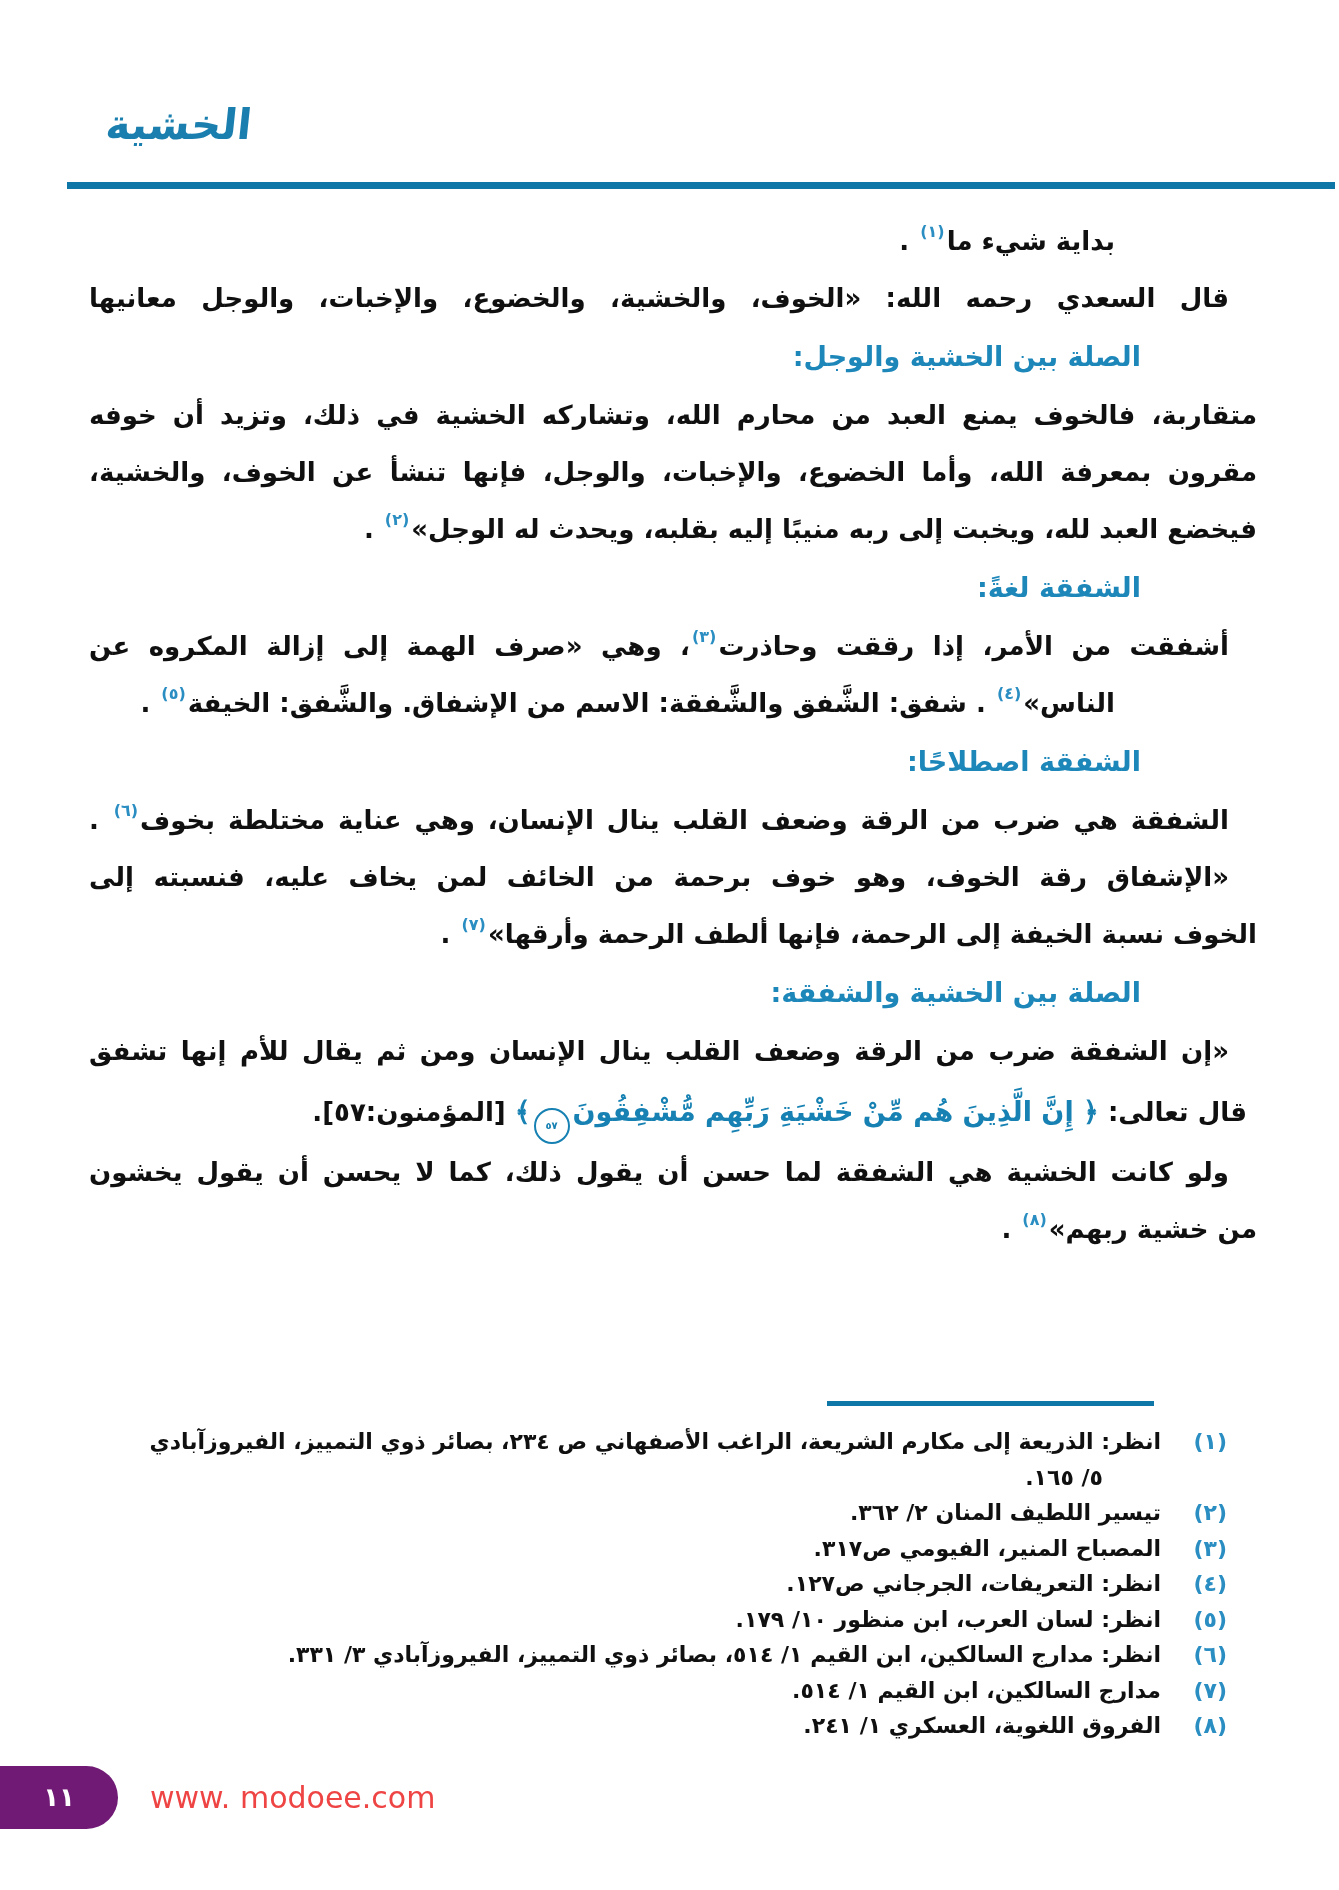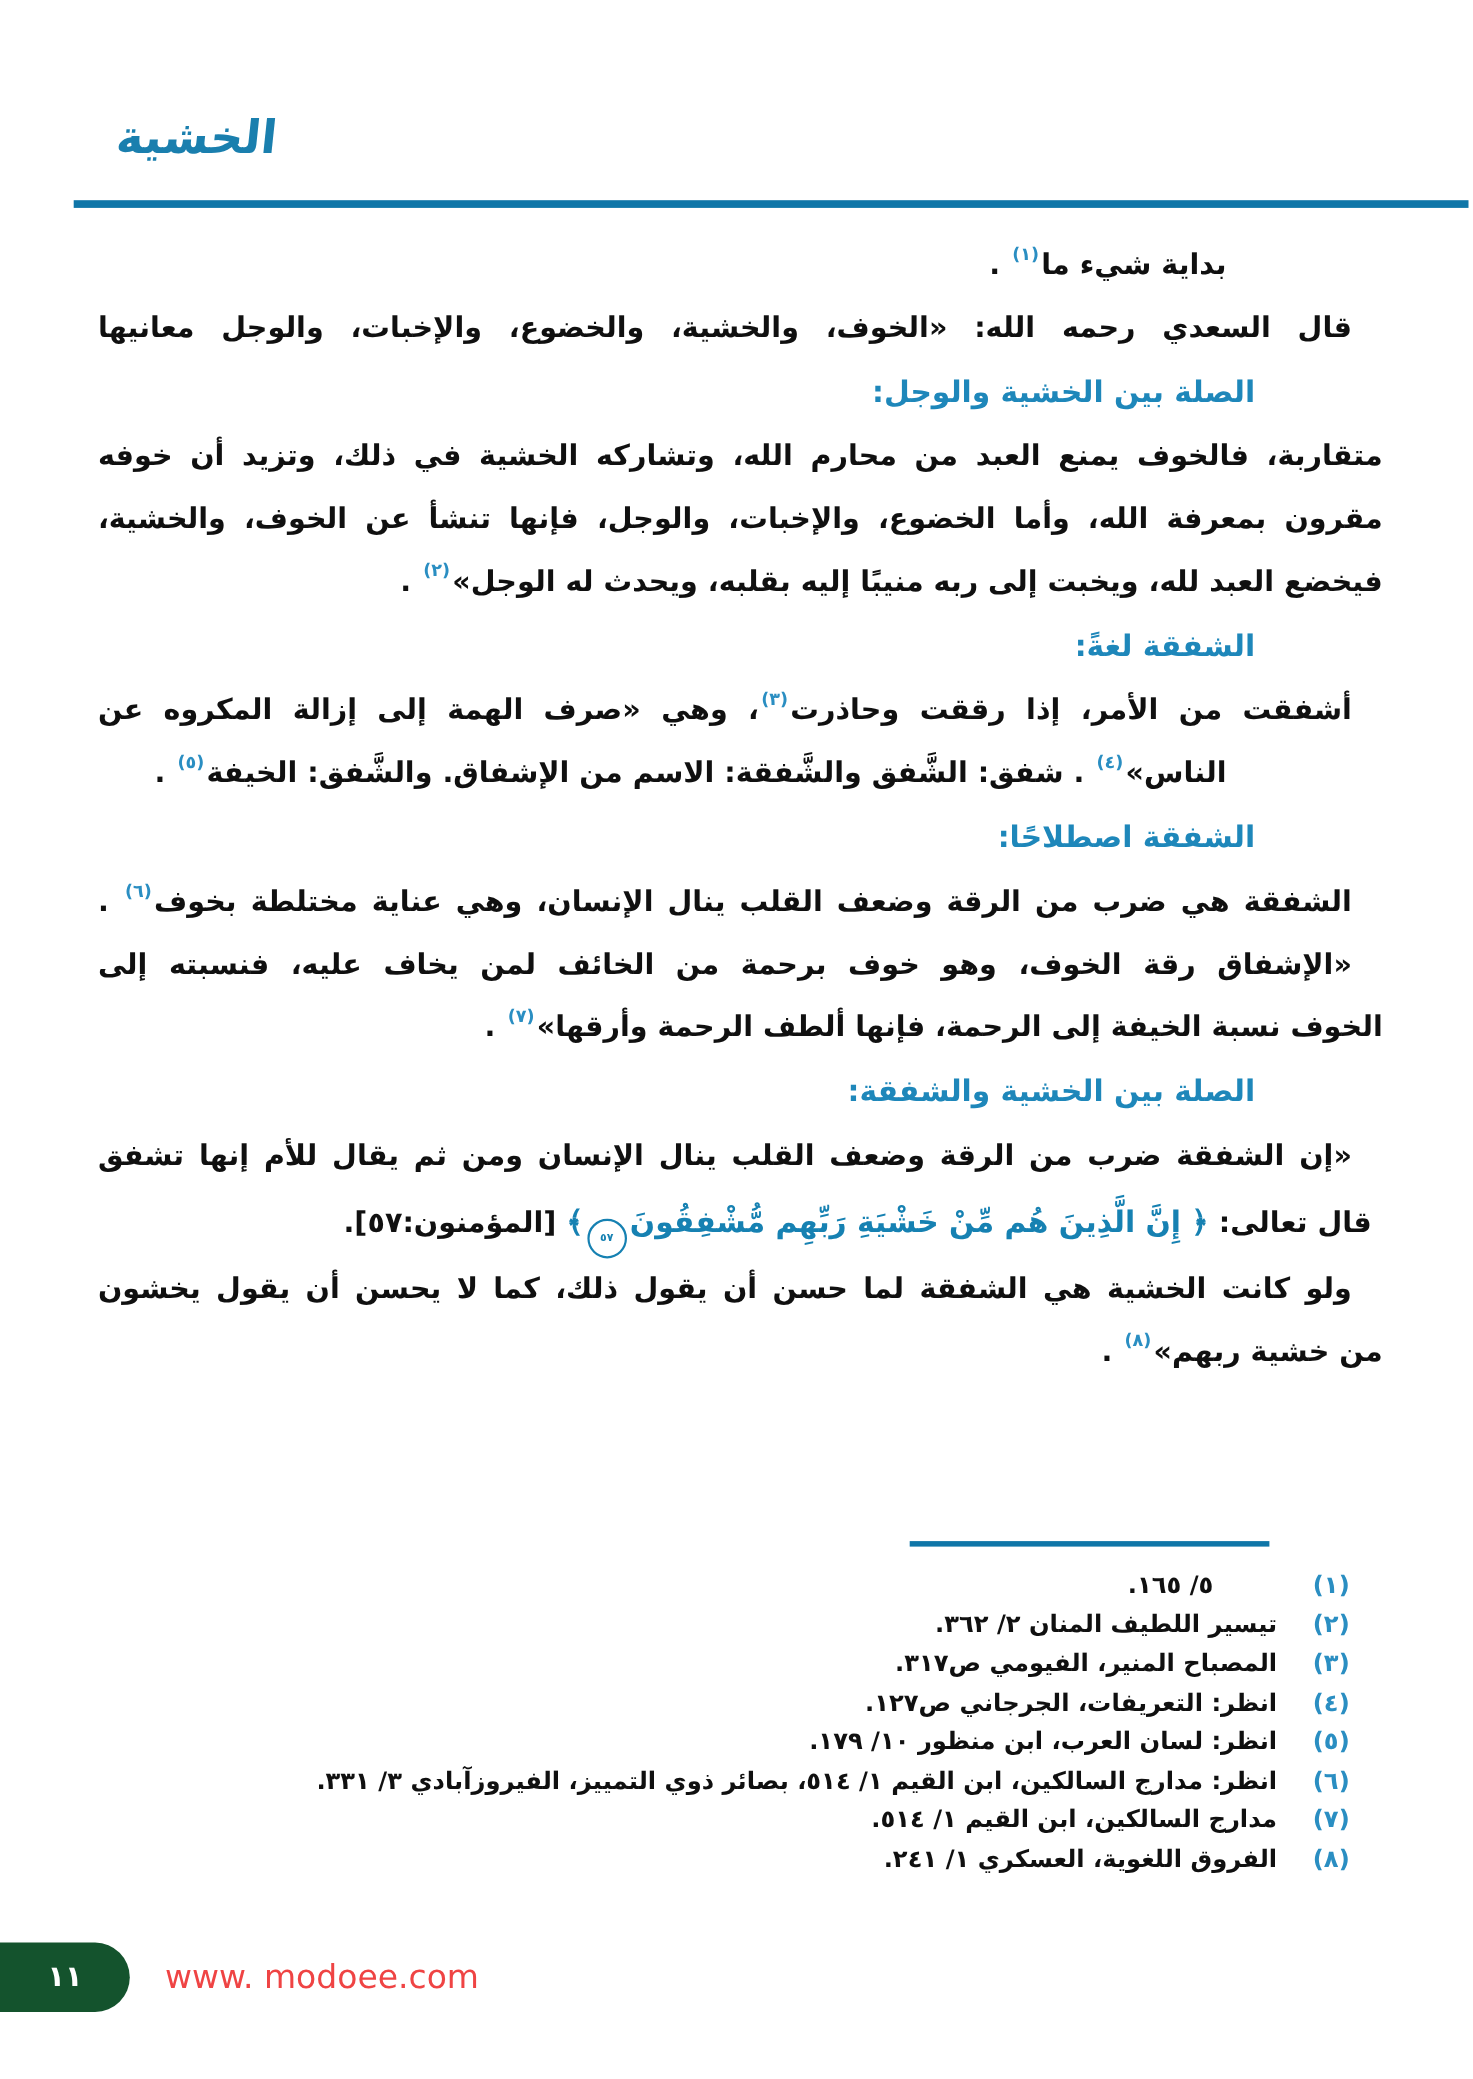--- a/index.html
+++ b/index.html
@@ -79,21 +79,21 @@
   }
   .fn-line.cont { padding-right:58px; }
   .fn-num {
     position:absolute; right:0; top:0;
     color:#2a8ec2; font-size:22px; font-weight:bold; line-height:35.5px;
   }
 
   
   .page-pill {
     position:absolute; left:0; top:1766px; width:118px; height:63px;
-    background:#14532d; border-radius:0 34px 34px 0;
+    background:#701a75; border-radius:0 34px 34px 0;
     color:#ffffff; text-align:center; line-height:63px;
     font-size:26px; font-weight:bold;
   }
   .site-url {
     position:absolute; left:150px; top:1780px;
     color:#ef4444; font-size:30px; font-weight:normal; direction:ltr;
   }
 </style>
 </head>
 <body>
@@ -123,20 +123,21 @@
       <div class="line verse"><span class="t">قال تعالى: </span><span class="aya">﴿ إِنَّ الَّذِينَ هُم مِّنْ خَشْيَةِ رَبِّهِم مُّشْفِقُونَ</span><span class="ayanum">٥٧</span><span class="aya">﴾</span><span class="t"> [المؤمنون:٥٧].</span></div>
       <div class="line body j ind"><span class="t">ولو كانت الخشية هي الشفقة لما حسن أن يقول ذلك، كما لا يحسن أن يقول يخشون</span></div>
       <div class="line body end"><span class="t">من خشية ربهم»</span><span class="sup">(٨)</span><span class="t"> .</span></div>
     </main>
 
   <div class="fn-sep"></div>
 
   <section class="footnotes">
       <div class="fn">
         <span class="fn-num">(١)</span>
+        <div class="fn-line">انظر: الذريعة إلى مكارم الشريعة، الراغب الأصفهاني ص ٢٣٤، بصائر ذوي التمييز، الفيروزآبادي</div>
         <div class="fn-line cont">٥/ ١٦٥.</div>
       </div>
       <div class="fn">
         <span class="fn-num">(٢)</span>
         <div class="fn-line">تيسير اللطيف المنان ٢/ ٣٦٢.</div>
       </div>
       <div class="fn">
         <span class="fn-num">(٣)</span>
         <div class="fn-line">المصباح المنير، الفيومي ص٣١٧.</div>
       </div>

